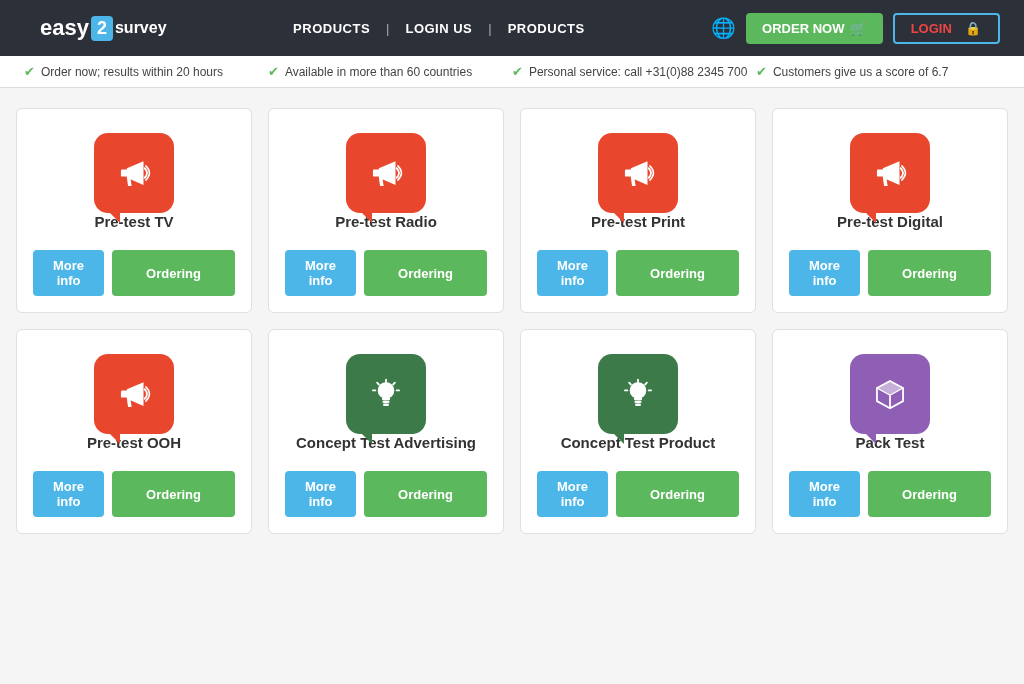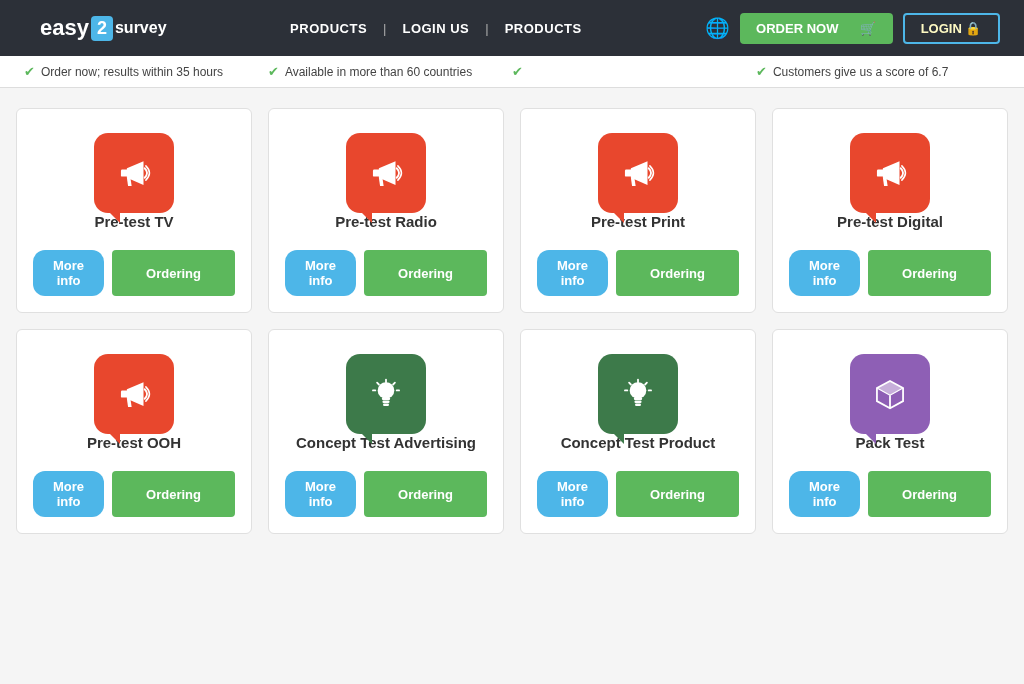--- a/index.html
+++ b/index.html
@@ -72,34 +72,34 @@
       background: #5cb85c;
       color: #fff;
       border: none;
       padding: 8px 16px;
       font-size: 13px;
       font-weight: bold;
       border-radius: 4px;
       cursor: pointer;
       display: flex;
       align-items: center;
-      gap: 22px;
+      gap: 6px;
     }
     .btn-login {
       background: transparent;
-      color: #fef9c3;
+      color: #ef4444;
       border: 2px solid #4db6e8;
       padding: 6px 16px;
       font-size: 13px;
       font-weight: bold;
       border-radius: 4px;
       cursor: pointer;
       display: flex;
       align-items: center;
-      gap: 4px;
+      gap: 14px;
     }
 
     
     .info-bar {
       background: #fff;
       display: flex;
       align-items: center;
       padding: 8px 24px;
       border-bottom: 1px solid #ddd;
       gap: 0;
@@ -175,21 +175,21 @@
       width: 100%;
       justify-content: center;
     }
     .btn-more {
       background: #4db6e8;
       color: #fff;
       border: none;
       padding: 8px 16px;
       font-size: 13px;
       font-weight: bold;
-      border-radius: 12px;
+      border-radius: 4px;
       cursor: pointer;
       flex: 1;
     }
     .btn-ordering {
       background: #5cb85c;
       color: #fff;
       border: none;
       padding: 8px 34px;
       font-size: 13px;
       font-weight: bold;
@@ -229,28 +229,29 @@
     <button class="btn-login">
       <span>LOGIN</span>
       <span>🔒</span>
     </button>
   </div>
 </header>
 
 <div class="info-bar">
   <div class="info-item">
     <span class="check-icon">✔</span>
-    <span>Order now; results within 35 hours</span>
+    <span>Order now; results within 20 hours</span>
   </div>
   <div class="info-item">
     <span class="check-icon">✔</span>
     <span>Available in more than 60 countries</span>
   </div>
   <div class="info-item">
     <span class="check-icon">✔</span>
+    <span>Personal service: call +31(0)88 2345 700</span>
   </div>
   <div class="info-item">
     <span class="check-icon">✔</span>
     <span>Customers give us a score of 6.7</span>
   </div>
 </div>
 
 <div class="cards-grid" id="cards-container">
 <div class="card">
     <div class="bubble-shape red">

